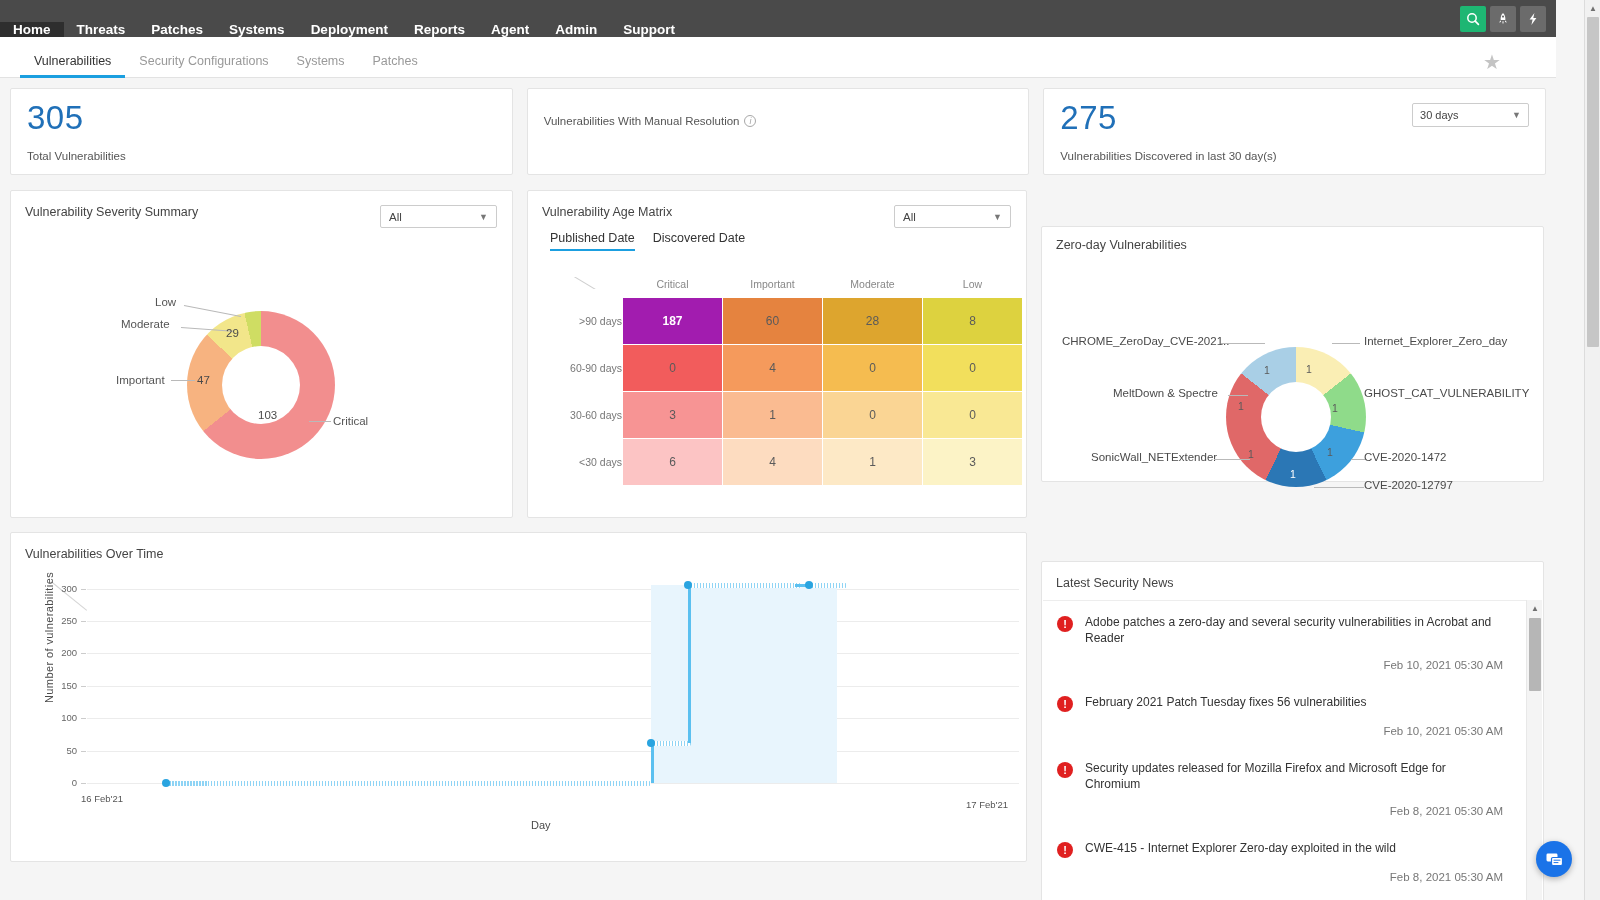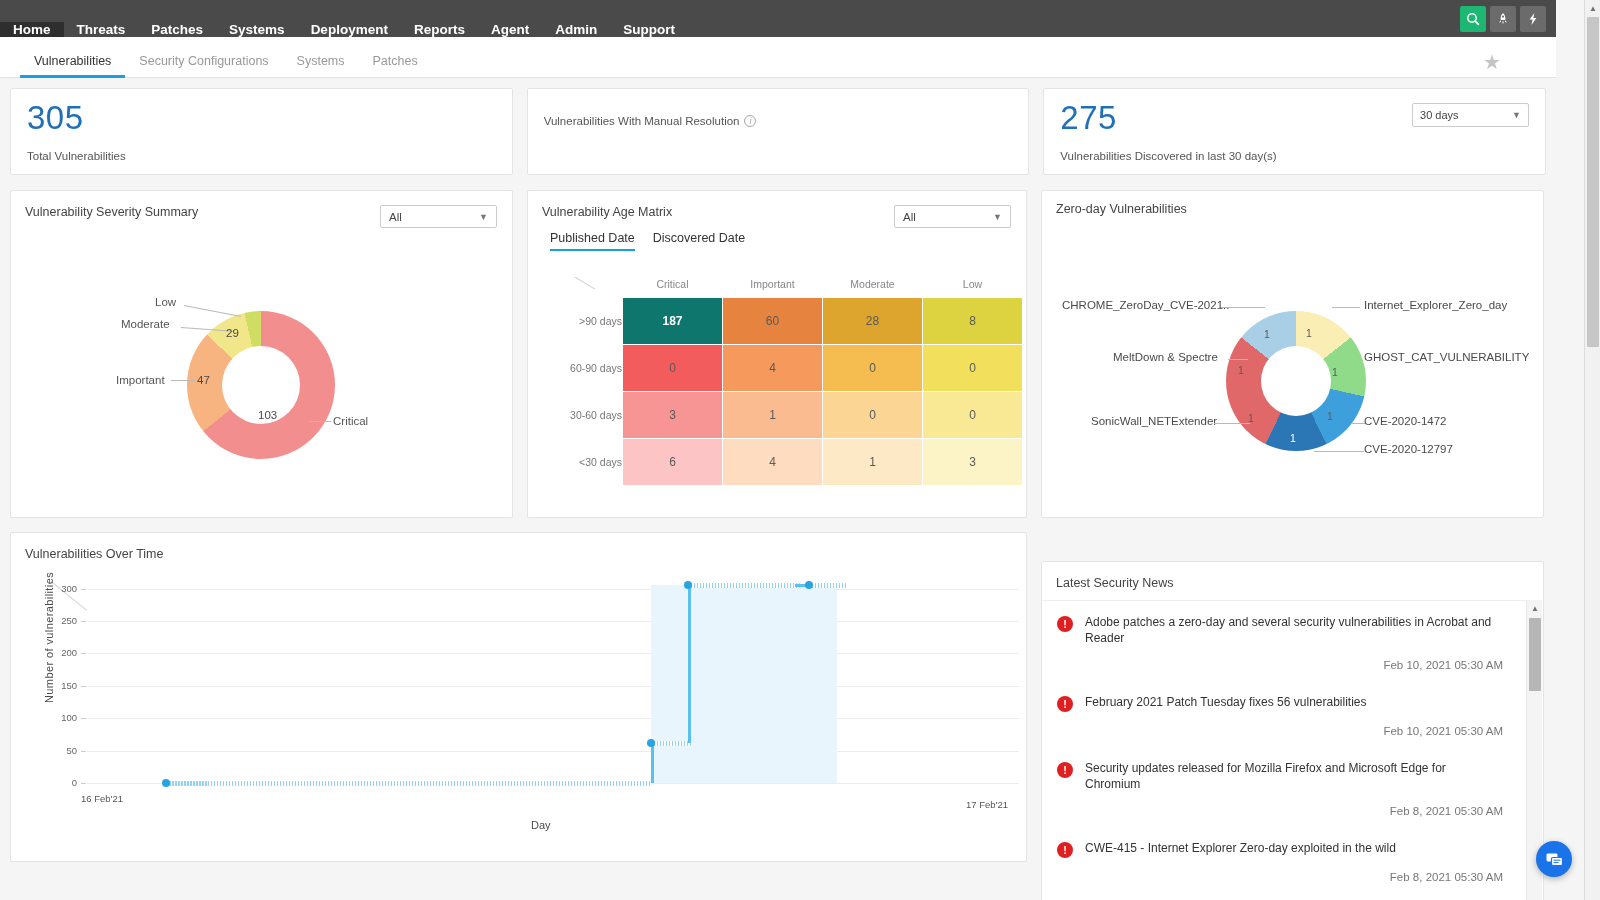--- a/index.html
+++ b/index.html
@@ -87,21 +87,21 @@
   .panel-select {
     position: absolute; top: 14px; right: 15px;
     width: 117px; height: 23px; border: 1px solid #cccccc; border-radius: 2px;
     background: #ffffff; font-size: 11.5px; color: #444444;
     display: flex; align-items: center; padding: 0 8px; cursor: pointer;
   }
   .panel-select .chev { margin-left: auto; color: #777; font-size: 9px; }
 
   .p-sev { width: 503px; height: 328px; }
   .p-age { width: 500px; height: 328px; }
-  .p-zero { width: 503px; height: 328px; }
+  .p-zero { width: 503px; height: 256px; }
 
   
   .sev-wrap { position: relative; width: 100%; height: 255px; }
   .donut-sev {
     position: absolute; left: 176px; top: 92px; width: 148px; height: 148px;
     border-radius: 50%;
   }
   .donut-sev::after {
     content: ""; position: absolute; left: 50%; top: 50%;
     width: 78px; height: 78px; margin: -39px 0 0 -39px;
@@ -356,21 +356,21 @@
           <tbody>
               <tr>
             <th class="rowh"></th>
             <th class="colh">Critical</th>
             <th class="colh">Important</th>
             <th class="colh">Moderate</th>
             <th class="colh">Low</th>
           </tr>
           <tr>
             <th class="rowh">&gt;90 days</th>
-            <td class="hi" style="background:#0f766e">187</td>
+            <td class="hi" style="background:#a21caf">187</td>
             <td style="background:#e5833f">60</td>
             <td style="background:#dda52e">28</td>
             <td style="background:#ddd23f">8</td>
           </tr>
           <tr>
             <th class="rowh">60-90 days</th>
             <td style="background:#f25c5c">0</td>
             <td style="background:#f59a5c">4</td>
             <td style="background:#f5bc50">0</td>
             <td style="background:#f2df5c">0</td>

